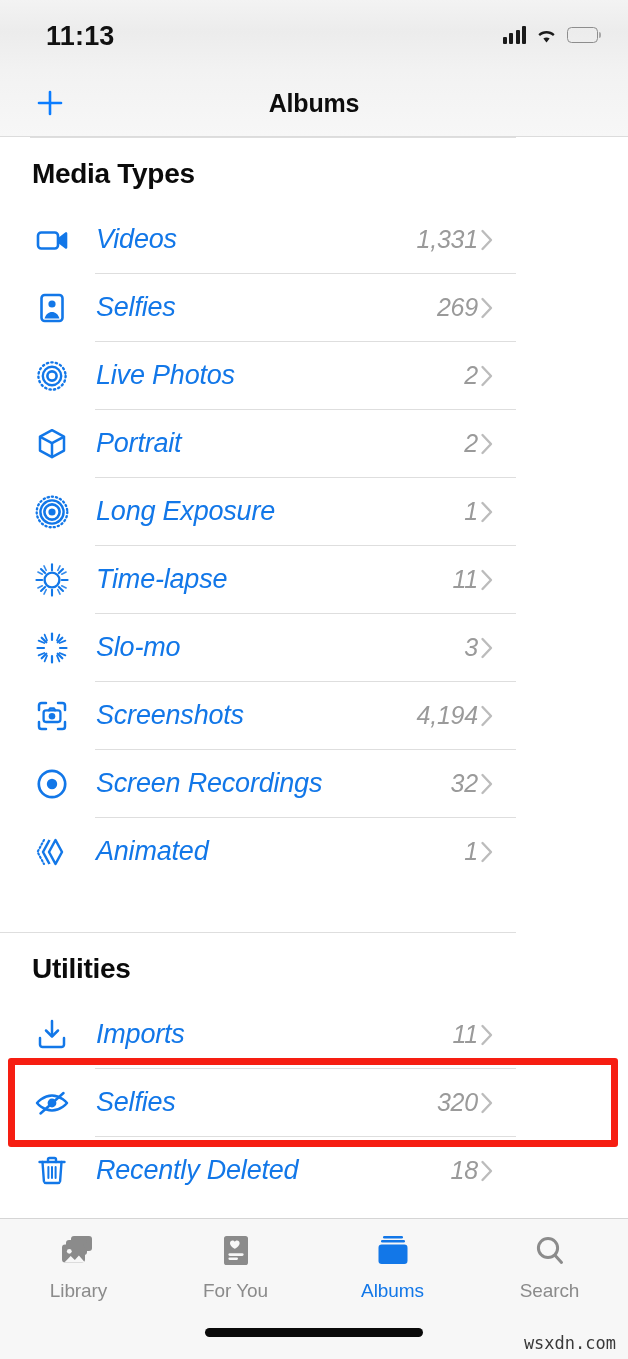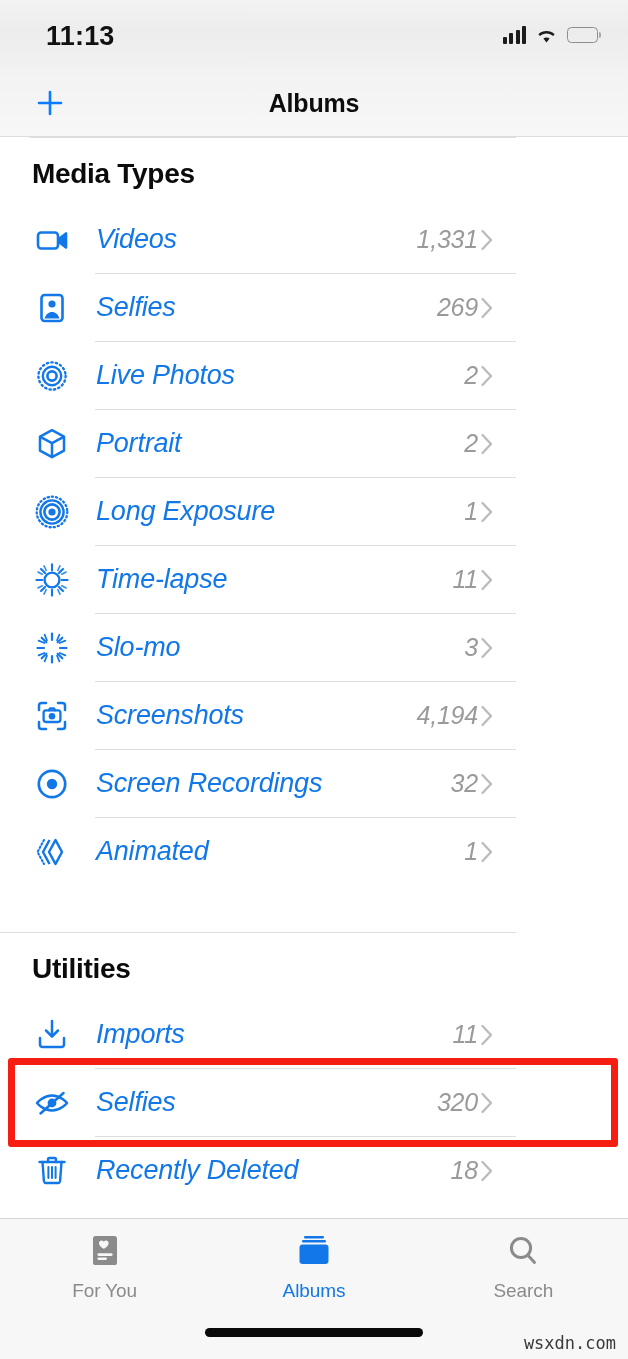--- a/index.html
+++ b/index.html
@@ -439,20 +439,32 @@
             <path d="M2.5 3L11 12l-8.5 9"></path>
           </svg>
       </span>
     </div>
 
   </div>
 
   <div class="tabbar">
     <div class="tabs">
 
+      <div class="tab">
+        <span class="tico">
+          <svg width="40" height="34" viewBox="0 0 40 34" fill="#8b8b8b">
+            <rect x="12" y="2" width="21" height="15" rx="3"></rect>
+            <rect x="7" y="6" width="21" height="15" rx="3"></rect>
+            <path d="M3 13.5a3 3 0 013-3h17a3 3 0 013 3v12a3 3 0 01-3 3H6a3 3 0 01-3-3z"></path>
+            <circle cx="10.3" cy="17.3" r="2.4" fill="#f7f7f7"></circle>
+            <path d="M5.4 28.5l6.3-6.6 4.1 4.1 4.1-4.6 6.1 7.1z" fill="#f7f7f7"></path>
+          </svg>
+        </span>
+        <span class="tlabel">Library</span>
+      </div>
 
       <div class="tab">
         <span class="tico">
           <svg width="36" height="34" viewBox="0 0 36 34" fill="#8b8b8b">
             <path d="M6 4.6A2.6 2.6 0 018.6 2h18.8A2.6 2.6 0 0130 4.6v23.8A2.6 2.6 0 0127.4 31H8.6A2.6 2.6 0 016 28.4z"></path>
             <path d="M14.6 6.6c1 0 1.8.6 2.2 1.2.4-.6 1.2-1.2 2.2-1.2 1.5 0 2.6 1.1 2.6 2.6 0 2.5-3.4 4.8-4.8 5.6-1.4-.8-4.8-3.1-4.8-5.6 0-1.5 1.1-2.6 2.6-2.6z" fill="#f7f7f7"></path>
             <rect x="10.4" y="19.2" width="15.2" height="2.7" rx="1.35" fill="#f7f7f7"></rect>
             <rect x="10.4" y="23.6" width="9.6" height="2.3" rx="1.15" fill="#f7f7f7"></rect>
           </svg>
         </span>

